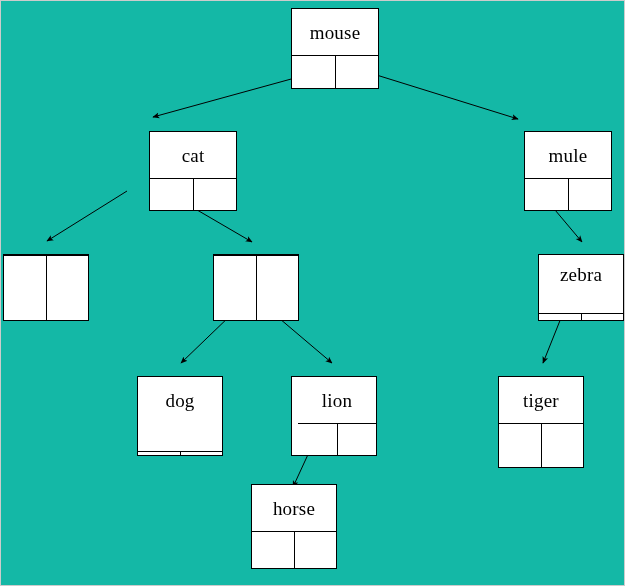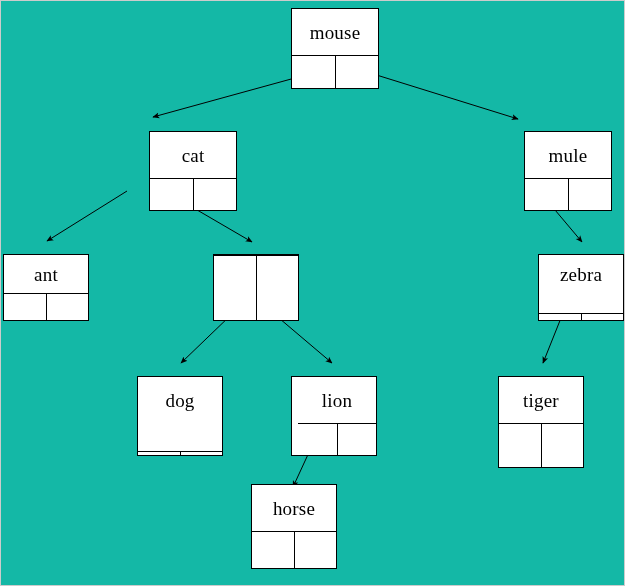--- a/index.html
+++ b/index.html
@@ -97,21 +97,20 @@
         </div>
       </div>
       <div class="node" style="left: 476px; top: 130px; width: 88px; height: 80px; margin-left: 47px;">
         <div class="node-label" style="height: 46px;">mule</div>
         <div class="node-ptrs">
           <div class="ptr left-cell"></div>
           <div class="ptr right-cell"></div>
         </div>
       </div>
       <div class="node" style="left: 2px; top: 253px; width: 86px; height: 67px;">
-        <div class="node-label" style="height: 38px;">ant</div>
         <div class="node-ptrs">
           <div class="ptr left-cell"></div>
           <div class="ptr right-cell"></div>
         </div>
       </div>
       <div class="node" style="left: 212px; top: 253px; width: 86px; height: 67px;">
         <div class="node-ptrs">
           <div class="ptr left-cell"></div>
           <div class="ptr right-cell"></div>
         </div>

